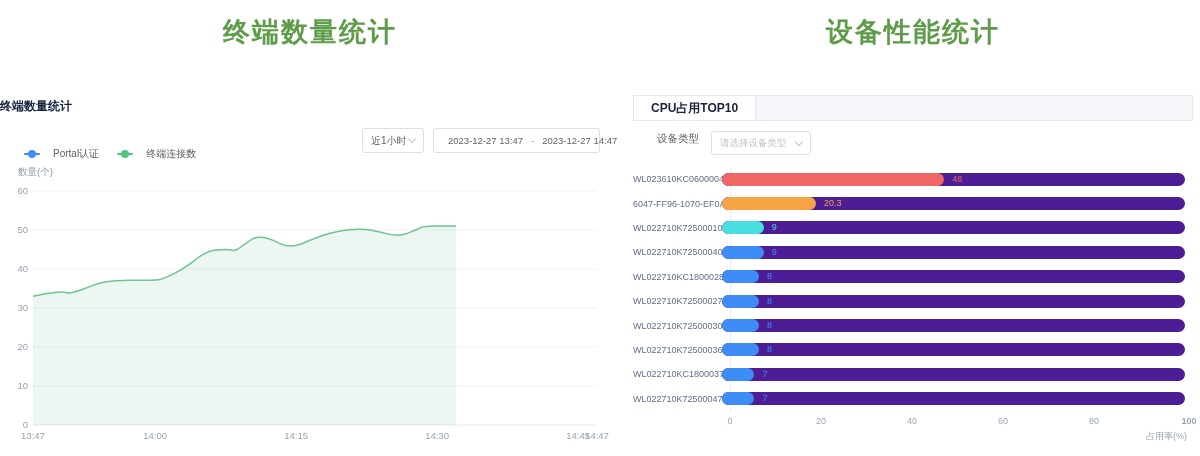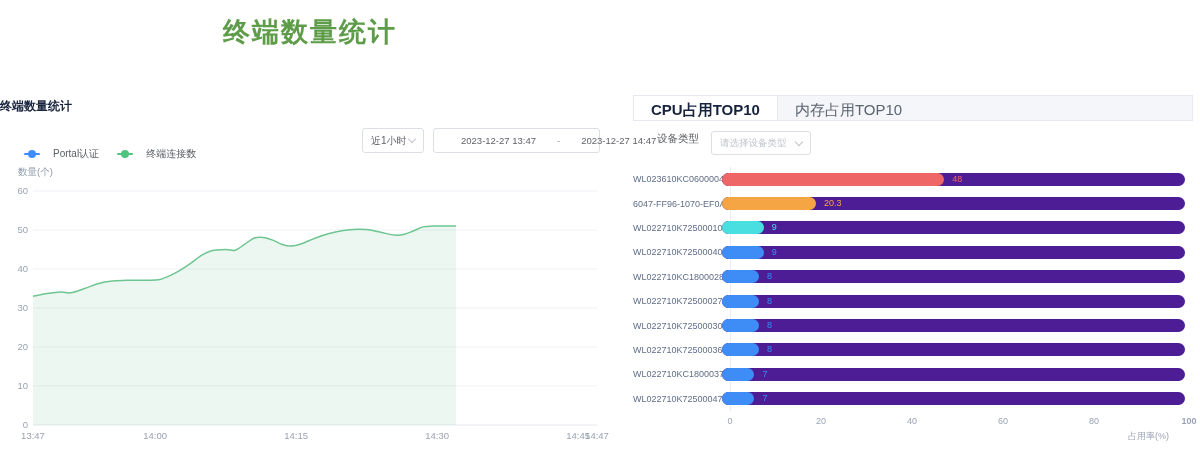--- a/index.html
+++ b/index.html
@@ -20,21 +20,21 @@
     position:absolute; left:0px; top:98px; font-size:12px; font-weight:bold; color:#17233d;
   }
 
   
   .controls { position:absolute; top:128px; right:20px; display:flex; gap:9px; }
   .sel-box, .date-box {
     height:25px; border:1px solid #dcdfe6; border-radius:3px; background:#fff;
     display:flex; align-items:center; padding:8px 8px; color:#606266; white-space:nowrap;
   }
   .sel-box { width:62px; justify-content:space-between; font-size:10px; }
-  .date-box { width:167px; font-size:9.5px; gap:19px; }
+  .date-box { width:167px; font-size:9.5px; gap:6px; }
   .chev {
     width:6px; height:6px; border-right:1px solid #c0c4cc; border-bottom:1px solid #c0c4cc;
     transform:rotate(45deg); margin-top:-3px; flex:none;
   }
   .date-sep { color:#909399; padding:0 2px; }
 
   .legend { position:absolute; top:147px; left:24px; display:flex; gap:18px; }
   .legend-item { display:flex; align-items:center; gap:13px; cursor:pointer; }
   .legend-icon { position:relative; width:16px; height:8px; flex:none; }
   .legend-icon .lg-line { position:absolute; left:0; right:0; top:3px; height:2px; border-radius:1px; }
@@ -43,21 +43,21 @@
 
   .y-axis-title { position:absolute; top:166px; left:18px; font-size:9.5px; color:#8d97a8; }
   #line-chart { position:absolute; top:180px; left:0; }
 
   
   .tabbar {
     position:absolute; top:95px; left:0; width:560px; height:26px;
     background:#f4f6f9; border:1px solid #e6e9ef; display:flex; align-items:stretch;
   }
   .tab {
-    display:flex; align-items:flex-end; padding:0 17px; font-size:15px; color:#5a6472;
+    display:flex; align-items:center; padding:0 17px; font-size:12px; color:#5a6472;
     cursor:pointer; white-space:nowrap;
   }
   .tab.active {
     background:#ffffff; color:#17233d; font-weight:bold; border-right:1px solid #e6e9ef;
   }
   .filter-label { position:absolute; top:132px; left:24px; font-size:10.5px; color:#606266; }
   .filter-select {
     position:absolute; top:131px; left:78px; width:100px; height:24px;
     border:1px solid #dcdfe6; border-radius:3px; background:#fff;
     display:flex; align-items:center; justify-content:space-between; padding:0 8px;
@@ -72,21 +72,21 @@
   }
   .bar-track {
     position:relative; flex:1; margin-right:8px; height:13px;
     border-radius:7px; background:#4c1d95;
   }
   .bar-fill { position:absolute; left:0; top:0; height:13px; border-radius:7px; }
   .bar-val { position:absolute; top:0; line-height:13px; font-size:9px; white-space:nowrap; }
   .v-axis-line { position:absolute; left:97px; top:167px; width:1px; height:244px; background:#e9ecf2; }
   .x-ticks { position:absolute; top:416px; left:0; right:0; height:12px; }
   .x-tick { position:absolute; transform:translateX(-50%); font-size:9px; color:#9aa3b5; }
-  .x-axis-title { position:absolute; top:430px; right:24px; font-size:9px; color:#9aa3b5; }
+  .x-axis-title { position:absolute; top:430px; right:6px; font-size:9px; color:#9aa3b5; }
 </style>
 </head>
 <body>
 
 <div class="panel panel-left">
   <div class="big-title">终端数量统计</div>
   <div class="lp-title">终端数量统计</div>
 
   <div class="controls">
     <div class="sel-box">
@@ -142,27 +142,25 @@
       <text x="33" y="259" text-anchor="middle" font-size="9.5" fill="#98a2b3">13:47</text>
       <text x="155.2" y="259" text-anchor="middle" font-size="9.5" fill="#98a2b3">14:00</text>
       <text x="296.2" y="259" text-anchor="middle" font-size="9.5" fill="#98a2b3">14:15</text>
       <text x="437.2" y="259" text-anchor="middle" font-size="9.5" fill="#98a2b3">14:30</text>
       <text x="578.2" y="259" text-anchor="middle" font-size="9.5" fill="#98a2b3">14:45</text>
       <text x="597" y="259" text-anchor="middle" font-size="9.5" fill="#98a2b3">14:47</text>
     </svg>
 </div>
 
 <div class="panel panel-right">
+  <div class="big-title">设备性能统计</div>
 
   <div class="tabbar">
       <div class="tab active">
         <span>CPU占用TOP10</span>
-      </div>
-      <div class="tab">
-        <span>内存占用TOP10</span>
       </div>
     </div>
 
   <div class="filter-label">设备类型</div>
   <div class="filter-select">
     <span class="filter-placeholder">请选择设备类型</span>
     <span class="chev"></span>
   </div>
 
   <div class="v-axis-line"></div>

